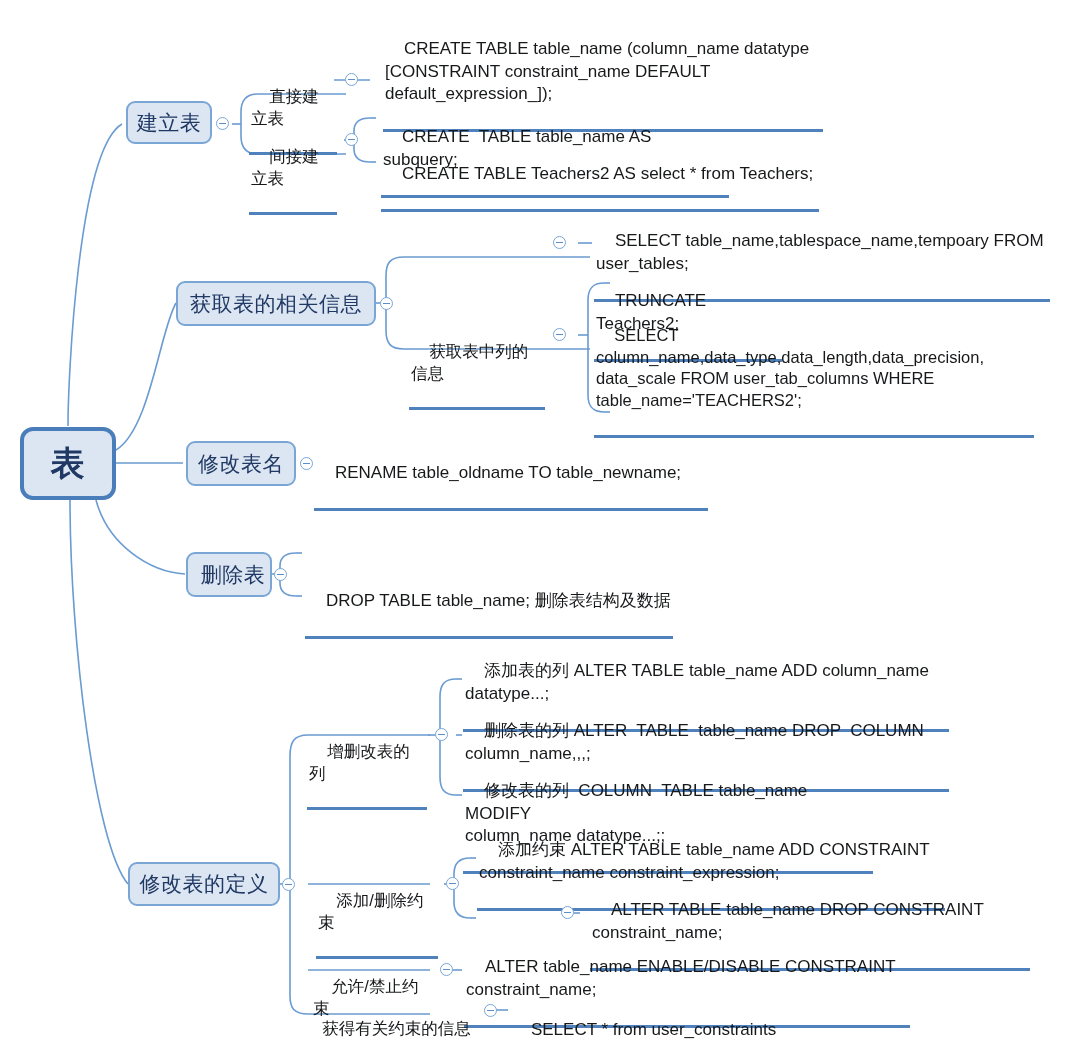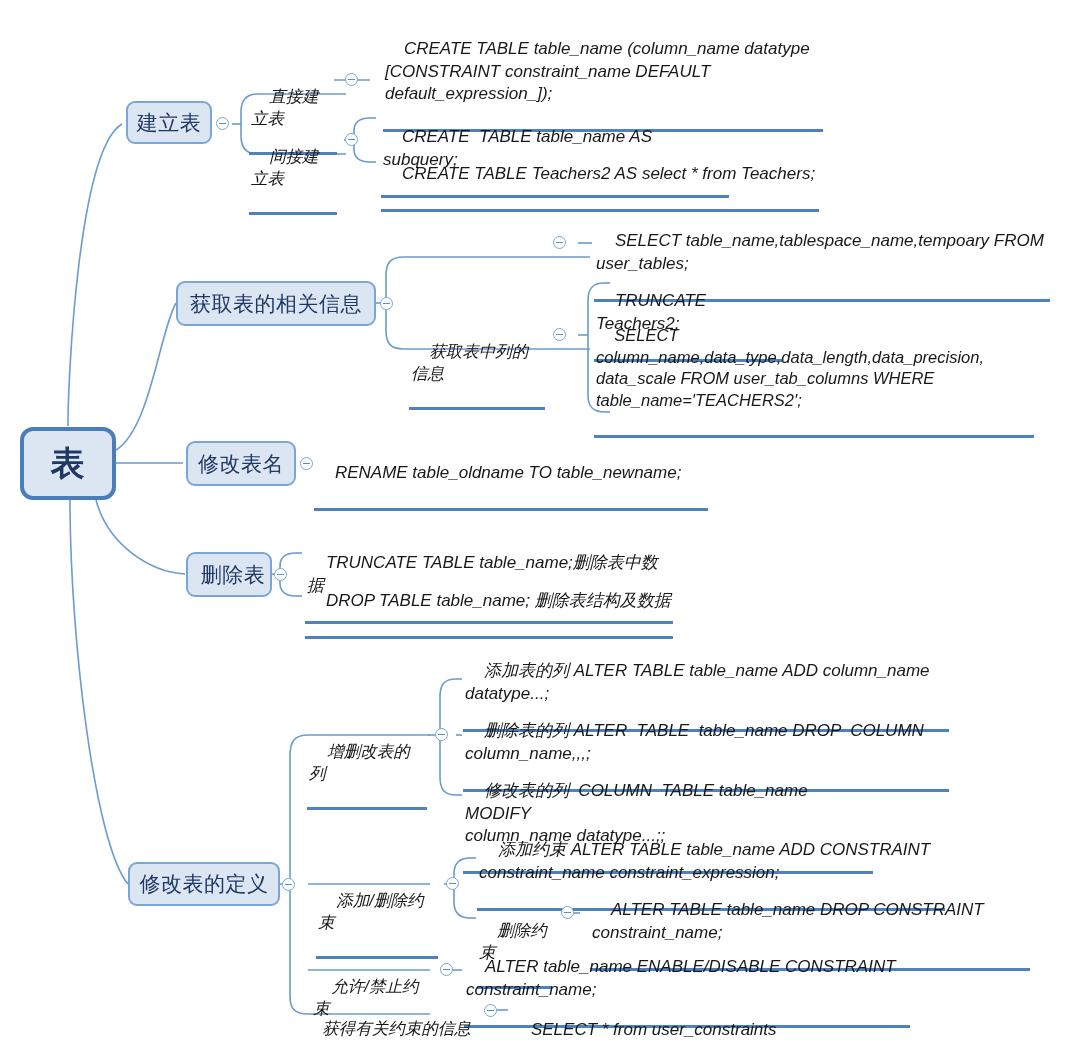--- a/index.html
+++ b/index.html
@@ -46,21 +46,20 @@
     letter-spacing:0.5px;
   }
   
   .tnode{
     position:absolute;
     box-sizing:border-box;
     color:#17181a;
     line-height:1.32;
     white-space:pre-wrap;
     padding:0 2px 1px 2px;
-    font-style:italic;
   }
   .tnode.ul{
     border-bottom:3px solid #4f81bd;
   }
   .cn{ font-size:16.5px; }
   .sql{ font-size:17px; }
   .sql-sm{ font-size:16.5px; }
   
   .toggle{
     position:absolute;
@@ -224,23 +223,20 @@
     <span>SELECT
 column_name,data_type,data_length,data_precision,
 data_scale FROM user_tab_columns WHERE
 table_name='TEACHERS2';</span>
   </div>
 
   <div class="tnode sql ul" style="left:314px;top:440px;width:394px;">
     <span>RENAME table_oldname TO table_newname;</span>
   </div>
 
-  <div class="tnode sql ul" style="left:305px;top:530px;width:368px;">
-    <span>TRUNCATE TABLE table_name;删除表中数据</span>
-  </div>
   <div class="tnode sql ul" style="left:305px;top:568px;width:368px;">
     <span>DROP TABLE table_name; 删除表结构及数据</span>
   </div>
 
   <div class="tnode cn ul" style="left:307px;top:719px;width:120px;">
     <span>增删改表的列</span>
   </div>
   <div class="toggle" style="left:435px;top:728px;"></div>
 
   <div class="tnode sql ul" style="left:463px;top:638px;width:486px;">
@@ -259,23 +255,20 @@
   <div class="tnode cn ul" style="left:316px;top:868px;width:122px;">
     <span>添加/删除约束</span>
   </div>
   <div class="toggle" style="left:446px;top:877px;"></div>
 
   <div class="tnode sql ul" style="left:477px;top:817px;width:468px;">
     <span>添加约束 ALTER TABLE table_name ADD CONSTRAINT
 constraint_name constraint_expression;</span>
   </div>
 
-  <div class="tnode cn ul" style="left:477px;top:898px;width:74px;">
-    <span>删除约束</span>
-  </div>
   <div class="toggle" style="left:561px;top:906px;"></div>
 
   <div class="tnode sql ul" style="left:590px;top:877px;width:440px;">
     <span>ALTER TABLE table_name DROP CONSTRAINT
 constraint_name;</span>
   </div>
 
   <div class="tnode cn ul" style="left:311px;top:954px;width:122px;">
     <span>允许/禁止约束</span>
   </div>

